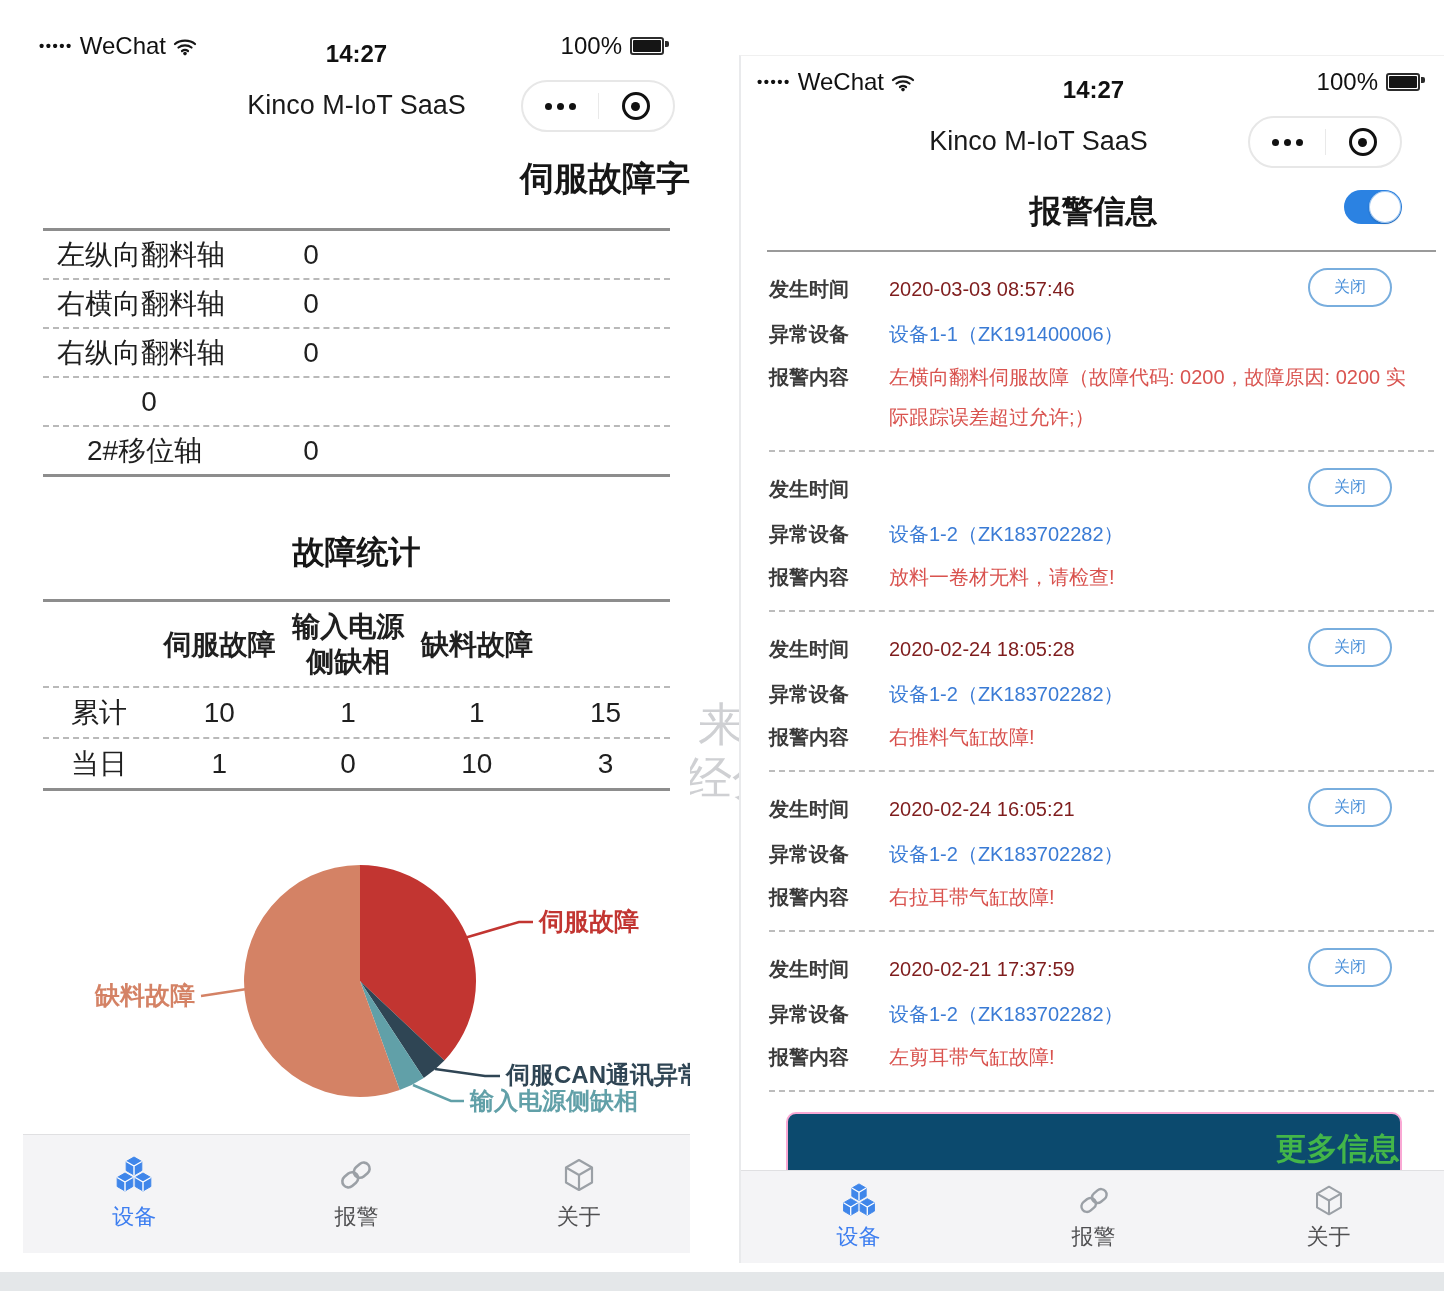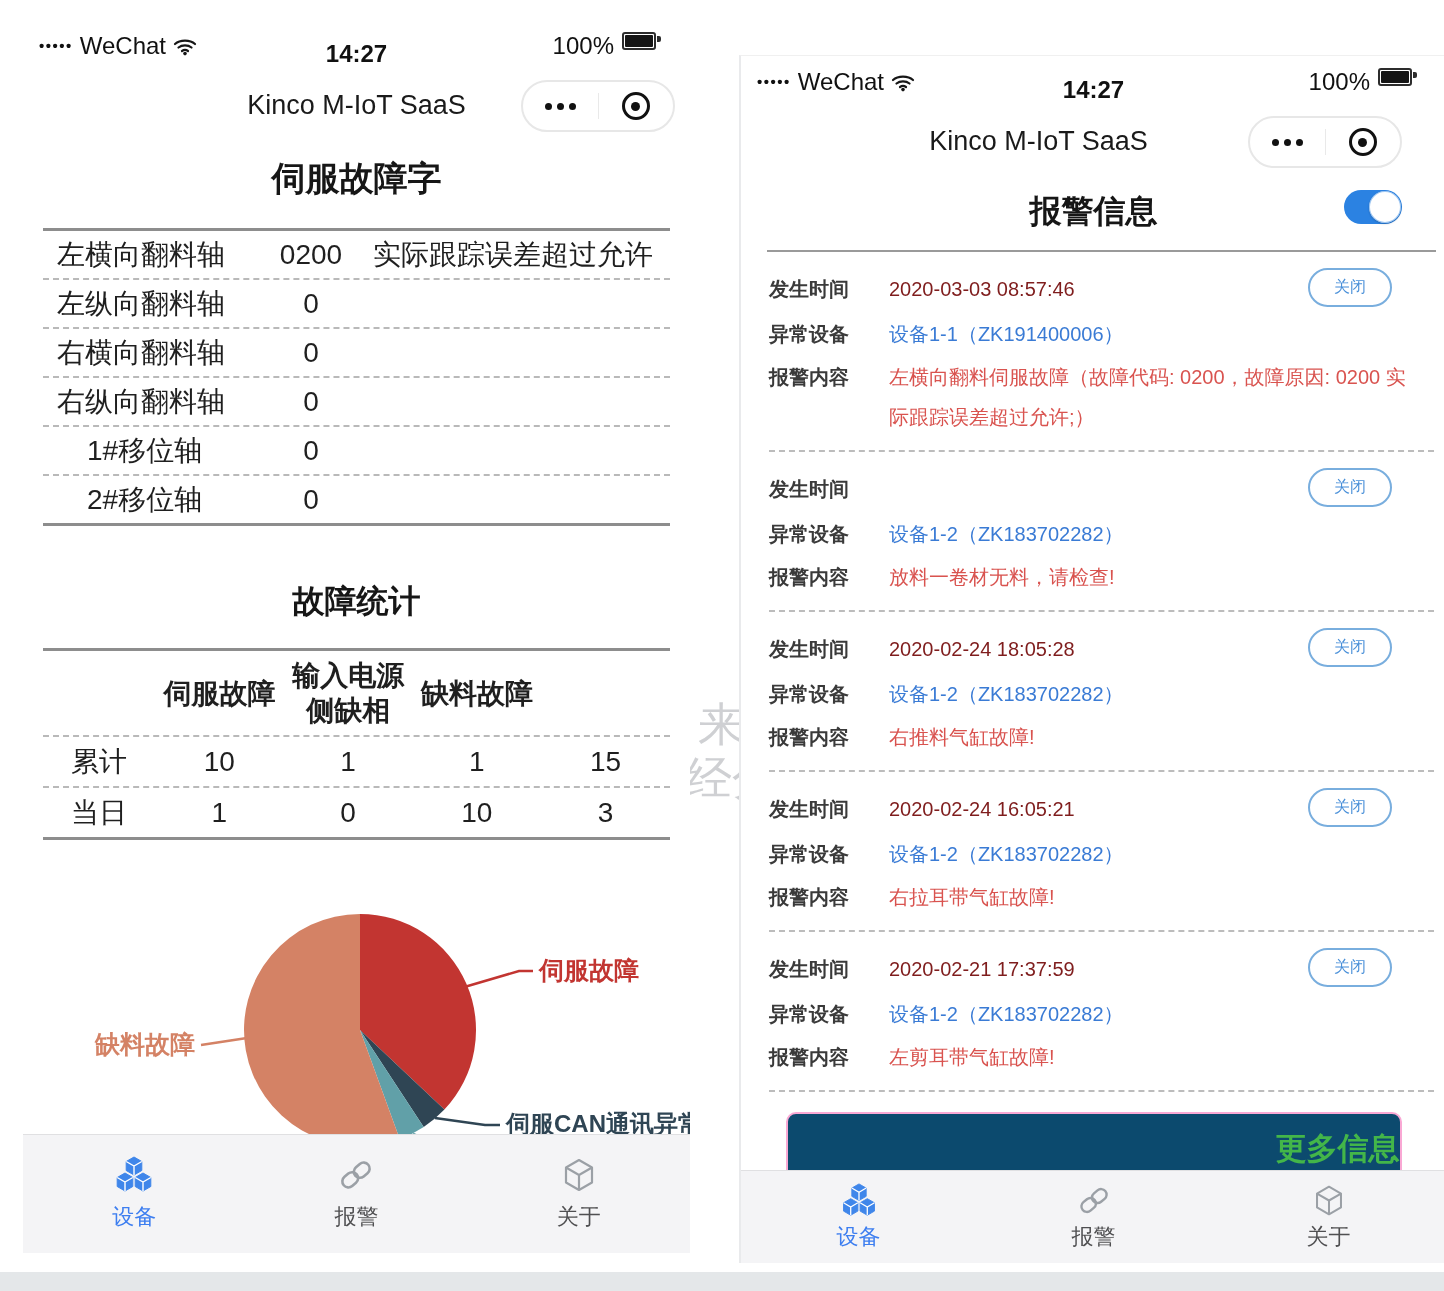--- a/index.html
+++ b/index.html
@@ -16,42 +16,42 @@
   .screen{position:absolute;background:#fff;z-index:2;}
   .screen.left{left:23px;top:20px;width:667px;height:1233px;}
   .screen.right{left:739px;top:55px;width:705px;height:1207px;
                 border-left:2px solid #e9eaec;border-top:1px solid #f0f0f0;}
 
   
   .status{position:relative;height:42px;padding-top:12px;font-size:24px;color:#111;}
   .st-left{position:absolute;left:16px;top:12px;display:flex;align-items:center;gap:7px;}
   .dots{font-size:15px;letter-spacing:1.5px;font-weight:700;position:relative;top:-1px;}
   .st-time{position:absolute;left:50%;transform:translateX(-50%);top:20px;font-weight:600;}
-  .st-right{position:absolute;right:34px;top:12px;display:flex;align-items:flex-start;gap:8px;}
+  .st-right{position:absolute;right:26px;top:12px;display:flex;align-items:center;gap:8px;}
   .batt{width:30px;height:14px;border:2px solid #2c2c2c;border-radius:3px;position:relative;display:inline-block;}
   .batt i{position:absolute;inset:1px;background:#151515;border-radius:1px;}
   .batt:after{content:'';position:absolute;right:-7px;top:2px;width:4px;height:6px;background:#2c2c2c;border-radius:0 2px 2px 0;}
 
   
   .titlebar{position:relative;height:66px;}
   .app-title{position:absolute;left:0;right:0;top:16px;text-align:center;font-size:27px;color:#1a1a1a;}
   .screen.right .app-title{right:110px;}
   .capsule{position:absolute;top:6px;width:150px;height:48px;border:2px solid #e7e7e7;border-radius:26px;
            background:#fff;display:flex;align-items:center;}
   .screen.left .capsule{right:15px;}
   .screen.right .capsule{right:44px;}
   .cap-half{flex:1;display:flex;align-items:center;justify-content:center;height:100%;cursor:pointer;}
   .cap-divider{width:1px;height:26px;background:#e9e9e9;}
   .mdots{display:flex;gap:5px;}
   .mdots b{width:7px;height:7px;border-radius:50%;background:#111;}
   .target{width:22px;height:22px;border:3px solid #111;border-radius:50%;display:flex;align-items:center;justify-content:center;}
   .target b{width:9px;height:9px;border-radius:50%;background:#111;}
 
   
-  .h1{margin-top:16px;text-align:center;font-size:34px;font-weight:700;color:#161616;}
+  .h1{margin-top:16px;text-align:right;font-size:34px;font-weight:700;color:#161616;}
   .ftable{margin:26px 20px 0;border-top:3px solid #8d8d8d;border-bottom:3px solid #8d8d8d;}
   .frow{display:grid;grid-template-columns:212px 112px 1fr;align-items:center;
         height:47px;font-size:28px;color:#1f1f1f;border-bottom:2px dashed #b9b9b9;}
   .frow:last-child{border-bottom:none;}
   .frow .fl{padding-left:14px;font-weight:500;}
   .frow.indent .fl{padding-left:44px;}
   .frow .fv{text-align:center;}
   .frow .fd{padding-left:6px;}
 
   .h2{margin-top:54px;text-align:center;font-size:32px;font-weight:700;color:#161616;}
@@ -153,41 +153,35 @@
               <b></b>
             </span>
         </div>
       </div>
     </div>
 
     <div class="h1">伺服故障字</div>
 
     <div class="ftable">
       <div class="frow">
-        <span class="fl">左横向翻料轴</span>
-        <span class="fv">0200</span>
-        <span class="fd">实际跟踪误差超过允许</span>
-      </div>
-      <div class="frow">
         <span class="fl">左纵向翻料轴</span>
         <span class="fv">0</span>
         <span class="fd"></span>
       </div>
       <div class="frow">
         <span class="fl">右横向翻料轴</span>
         <span class="fv">0</span>
         <span class="fd"></span>
       </div>
       <div class="frow">
         <span class="fl">右纵向翻料轴</span>
         <span class="fv">0</span>
         <span class="fd"></span>
       </div>
       <div class="frow indent">
-        <span class="fl">1#移位轴</span>
         <span class="fv">0</span>
         <span class="fd"></span>
       </div>
       <div class="frow indent">
         <span class="fl">2#移位轴</span>
         <span class="fv">0</span>
         <span class="fd"></span>
       </div>
     </div>
 

